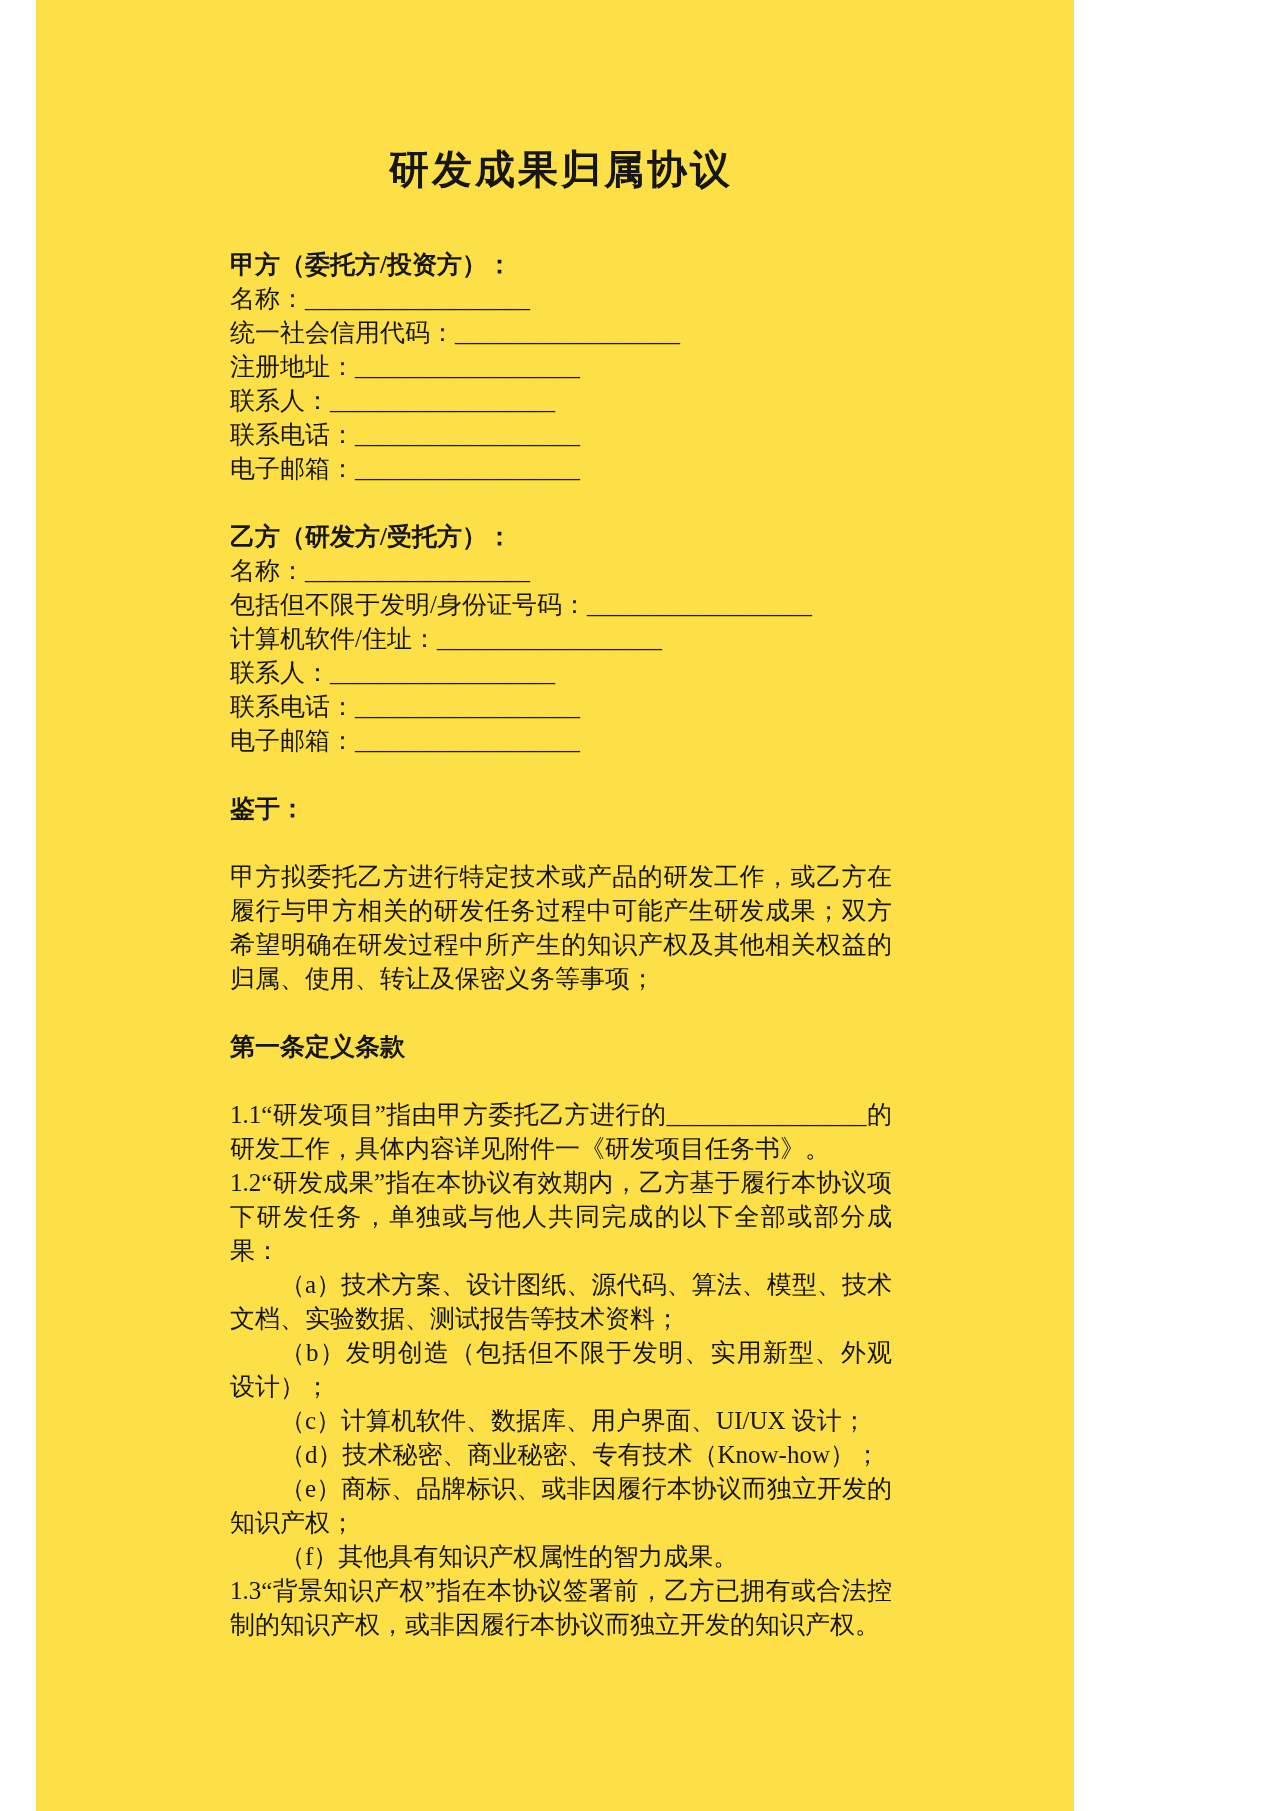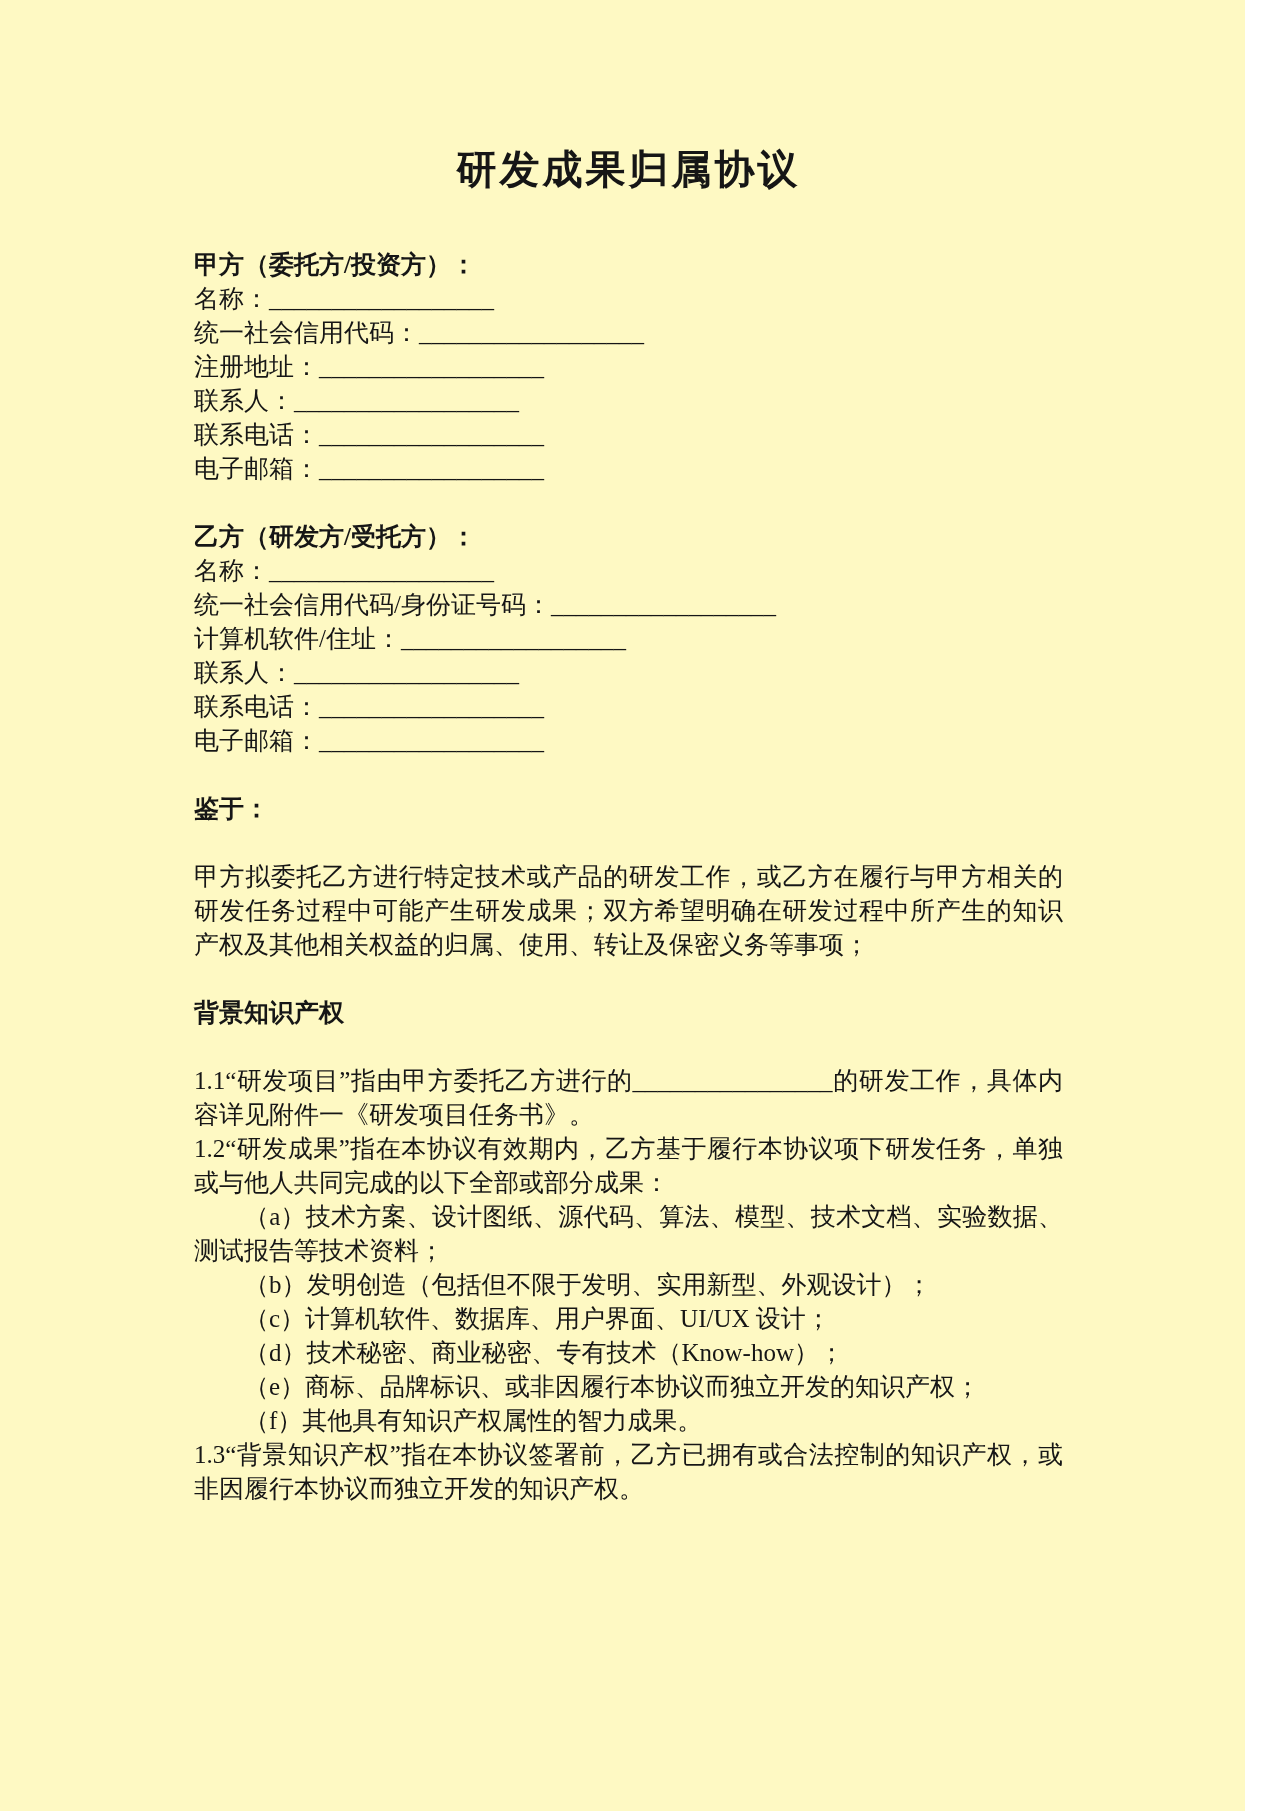--- a/index.html
+++ b/index.html
@@ -5,24 +5,25 @@
   * { margin: 0; padding: 0; box-sizing: border-box; }
   html, body { background: #ffffff; }
   body {
     width: 1280px;
     height: 1811px;
     overflow: hidden;
     font-family: "Liberation Serif", "DejaVu Serif", serif;
     color: #161616;
   }
   .page {
-    width: 1245px;
+    width: 1038px;
     height: 1811px;
-    background: #fef9c3;
+    background: #fde047;
     padding: 146px 182px 0 194px;
+    margin-left: 36px;
   }
   .title {
     font-size: 40px;
     line-height: 48px;
     font-weight: bold;
     text-align: center;
     letter-spacing: 3px;
     margin-bottom: 54px;
   }
   .block { margin-bottom: 34px; }
@@ -52,38 +53,38 @@
     <p class="line"><span>统一社会信用代码：</span><span class="blank">__________________</span></p>
     <p class="line"><span>注册地址：</span><span class="blank">__________________</span></p>
     <p class="line"><span>联系人：</span><span class="blank">__________________</span></p>
     <p class="line"><span>联系电话：</span><span class="blank">__________________</span></p>
     <p class="line"><span>电子邮箱：</span><span class="blank">__________________</span></p>
   </section>
 
   <section class="block">
     <p class="heading-line">乙方（研发方/受托方）：</p>
     <p class="line"><span>名称：</span><span class="blank">__________________</span></p>
-    <p class="line"><span>统一社会信用代码/身份证号码：</span><span class="blank">__________________</span></p>
+    <p class="line"><span>包括但不限于发明/身份证号码：</span><span class="blank">__________________</span></p>
     <p class="line"><span>计算机软件/住址：</span><span class="blank">__________________</span></p>
     <p class="line"><span>联系人：</span><span class="blank">__________________</span></p>
     <p class="line"><span>联系电话：</span><span class="blank">__________________</span></p>
     <p class="line"><span>电子邮箱：</span><span class="blank">__________________</span></p>
   </section>
 
   <section class="block">
     <p class="heading-line">鉴于：</p>
   </section>
 
   <section class="block">
     <p class="para">甲方拟委托乙方进行特定技术或产品的研发工作，或乙方在履行与甲方相关的研发任务过程中可能产生研发成果；双方希望明确在研发过程中所产生的知识产权及其他相关权益的归属、使用、转让及保密义务等事项；</p>
   </section>
 
 
   <section class="block">
-    <p class="heading-line">背景知识产权</p>
+    <p class="heading-line">第一条定义条款</p>
   </section>
 
   <section>
     <p class="para"><span>1.1“研发项目”指由甲方委托乙方进行的</span><span class="blank">________________</span><span>的研发工作，具体内容详见附件一《研发项目任务书》。</span></p>
     <p class="para">1.2“研发成果”指在本协议有效期内，乙方基于履行本协议项下研发任务，单独或与他人共同完成的以下全部或部分成果：</p>
     <p class="item">（a）技术方案、设计图纸、源代码、算法、模型、技术文档、实验数据、测试报告等技术资料；</p>
     <p class="item">（b）发明创造（包括但不限于发明、实用新型、外观设计）；</p>
     <p class="item">（c）计算机软件、数据库、用户界面、UI/UX 设计；</p>
     <p class="item">（d）技术秘密、商业秘密、专有技术（Know-how）；</p>
     <p class="item">（e）商标、品牌标识、或非因履行本协议而独立开发的知识产权；</p>

